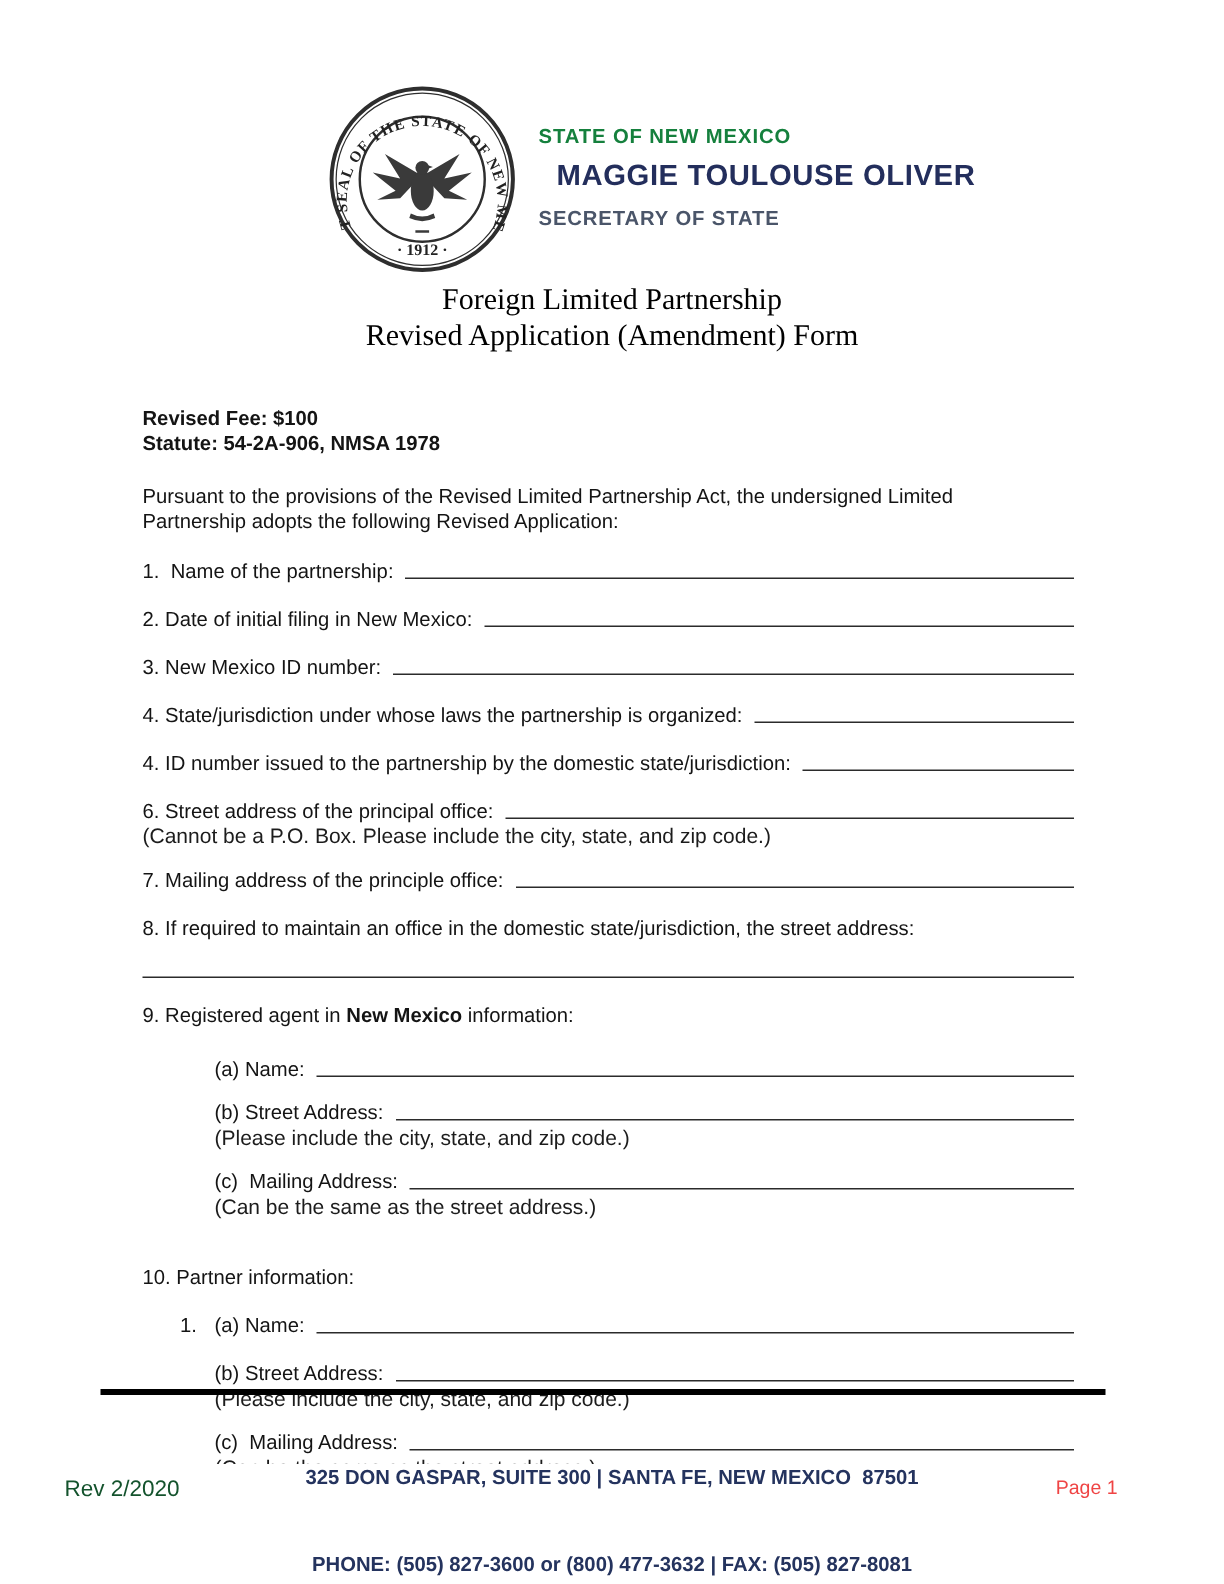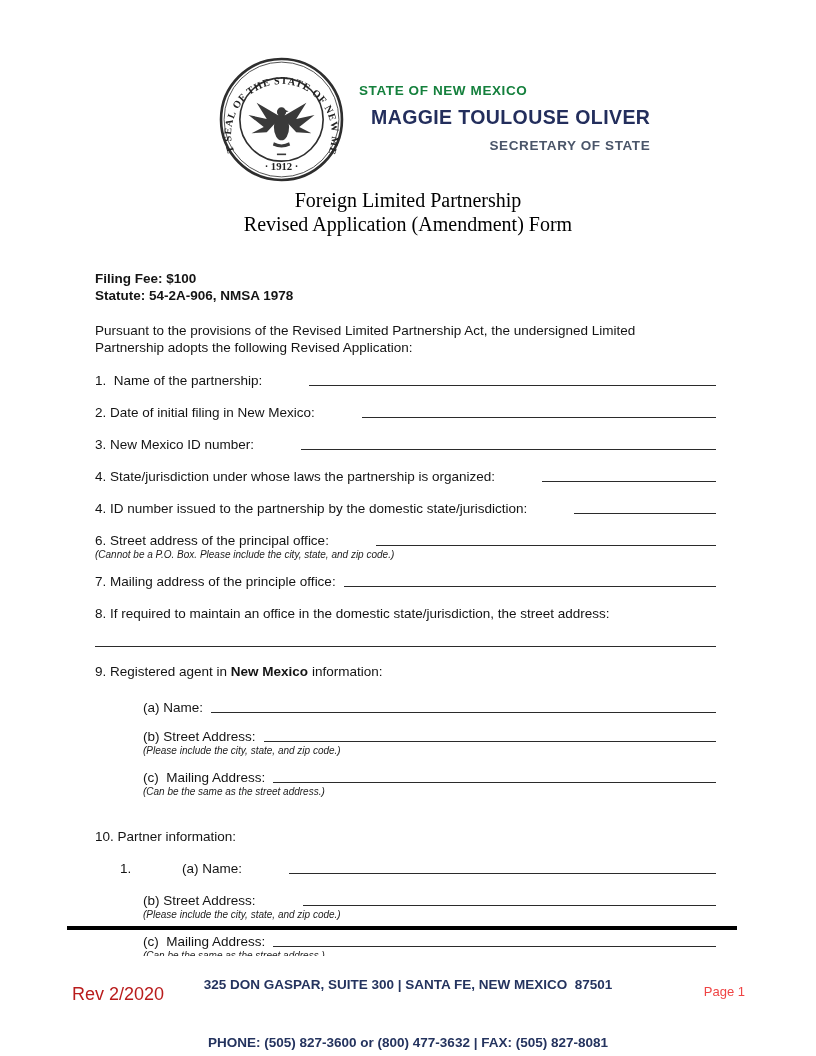--- a/index.html
+++ b/index.html
@@ -39,21 +39,20 @@
     color: #232e5c;
     margin-top: 10px;
     margin-left: 12px;
   }
   .agency .secretary-title {
     font-size: 13.5px;
     letter-spacing: 0.6px;
     color: #4a5569;
     font-weight: 600;
     margin-top: 12px;
-    text-align: right;
   }
 
   
   .doc-title {
     margin-top: 5px;
     text-align: center;
     font-family: "Liberation Serif", serif;
     font-weight: normal;
     font-size: 20px;
     line-height: 1.22;
@@ -72,26 +71,25 @@
     border-bottom: 1.4px solid #2b2b2b;
     margin: 0 0 2px 8px;
     height: 12px;
     min-width: 30px;
   }
   .fullline {
     border-bottom: 1.4px solid #2b2b2b;
     height: 12px;
   }
   .note {
-    font-style: italic;
-    font-size: 10px;
+    font-size: 14px;
     color: #1c1c1c;
     margin-top: 1px;
   }
-  .m17 { margin-top: 17px; gap: 39px; }
+  .m17 { margin-top: 17px; }
   .m14 { margin-top: 14px; justify-content: space-between; }
   .m21 { margin-top: 21px; }
   .m32 { margin-top: 32px; }
   .indent { margin-left: 48px; }
   .partner-row { display: flex; align-items: flex-end; }
   .partner-num { flex: 0 0 auto; margin-left: 25px; width: 23px; white-space: pre; }
   .clip-note { height: 7px; overflow: hidden; }
 
   
   .footer-rule {
@@ -109,24 +107,24 @@
     right: 0;
     text-align: center;
     color: #24335e;
     font-weight: bold;
     font-size: 13.5px;
     line-height: 1.44;
     white-space: pre;
   }
   .rev {
     position: absolute;
-    left: 72px;
+    left: 43px;
     top: 984px;
-    font-size: 18px;
-    color: #b91c1c;
+    font-size: 15px;
+    color: #14532d;
   }
   .page-num {
     position: absolute;
     right: 71px;
     top: 984px;
     font-size: 13px;
     color: #ef4444;
   }
 </style>
 </head>
@@ -165,21 +163,21 @@
   </div>
 
   <h1 class="doc-title">
     <span>Foreign Limited Partnership</span><br>
     <span>Revised Application (Amendment) Form</span>
   </h1>
 
   <div class="body">
 
     <div class="fee-block">
-      <div>Filing Fee: $100</div>
+      <div>Revised Fee: $100</div>
       <div>Statute: 54-2A-906, NMSA 1978</div>
     </div>
 
     <p class="intro">Pursuant to the provisions of the Revised Limited Partnership Act, the undersigned Limited Partnership adopts the following Revised Application:</p>
 
     <div class="row m17">
       <span class="lbl">1.  Name of the partnership:</span>
       <span class="fill"></span>
     </div>
 

